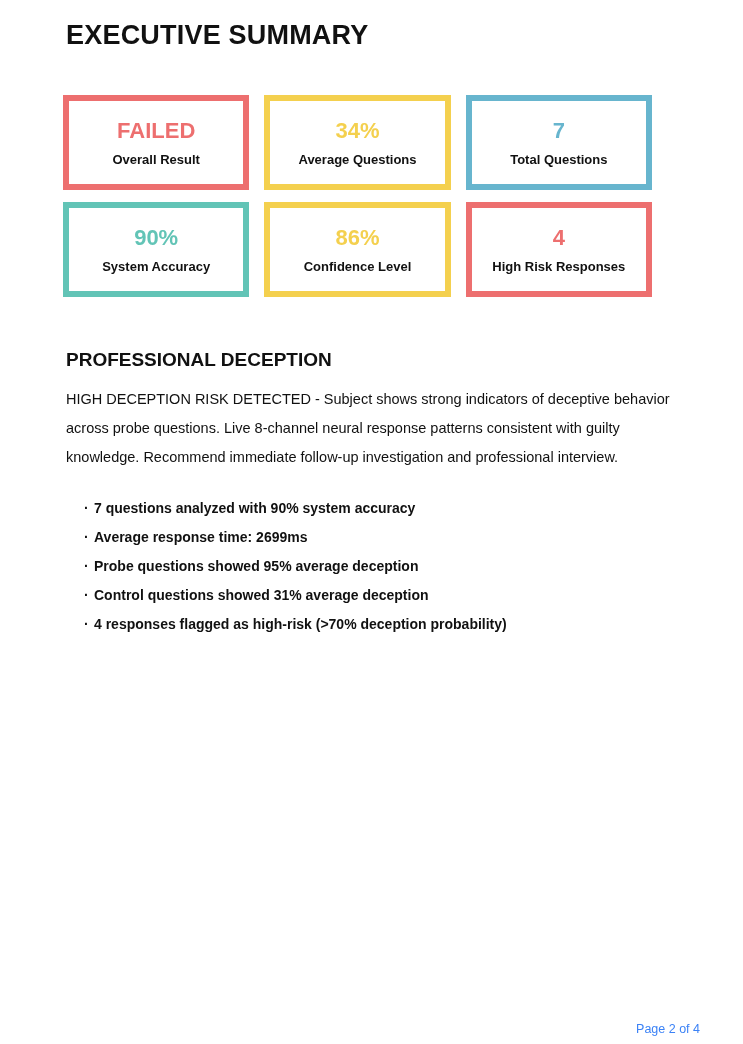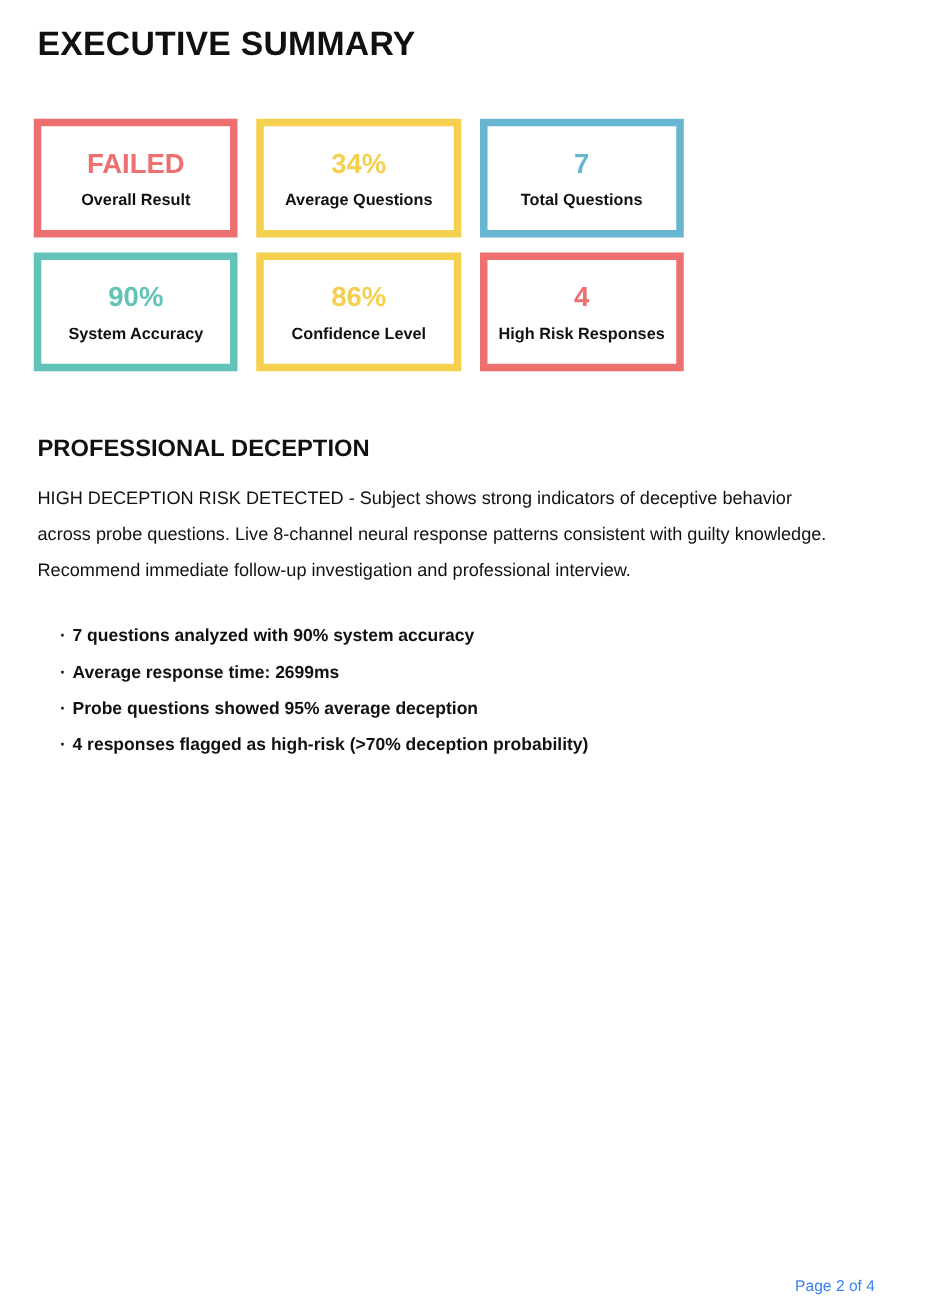--- a/index.html
+++ b/index.html
@@ -10,34 +10,34 @@
   .sheet {
     position: relative;
     width: 743px;
     height: 1044px;
     background: #ffffff;
     font-family: "Liberation Sans", sans-serif;
     color: #1a1a1a;
     overflow: hidden;
   }
   .content {
-    padding: 20px 46px 0 30px;
+    padding: 20px 46px 0 66px;
   }
   .doc-title {
     font-size: 27px;
     font-weight: bold;
     letter-spacing: 0.2px;
     color: #111111;
     margin: 0;
     line-height: 30px;
   }
   .cards-grid {
     margin-top: 45px;
     margin-left: -3px;
-    width: 520px;
+    width: 589px;
     display: grid;
     grid-template-columns: repeat(3, 1fr);
     column-gap: 15px;
     row-gap: 12px;
   }
   .stat-card {
     box-sizing: border-box;
     height: 95px;
     background: #ffffff;
     border: 6px solid #cccccc; 
@@ -146,19 +146,20 @@
 
     </div>
 
     <h2 class="section-heading assessment-heading">PROFESSIONAL DECEPTION</h2>
     <p class="assessment-body">HIGH DECEPTION RISK DETECTED - Subject shows strong indicators of deceptive behavior across probe questions. Live 8-channel neural response patterns consistent with guilty knowledge. Recommend immediate follow-up investigation and professional interview.</p>
 
     <ul class="findings-list">
       <li>7 questions analyzed with 90% system accuracy</li>
       <li>Average response time: 2699ms</li>
       <li>Probe questions showed 95% average deception</li>
+      <li>Control questions showed 31% average deception</li>
       <li>4 responses flagged as high-risk (&gt;70% deception probability)</li>
     </ul>
 
   </div>
 
   <div class="page-footer">Page 2 of 4</div>
 </div>
 
 </body></html>

